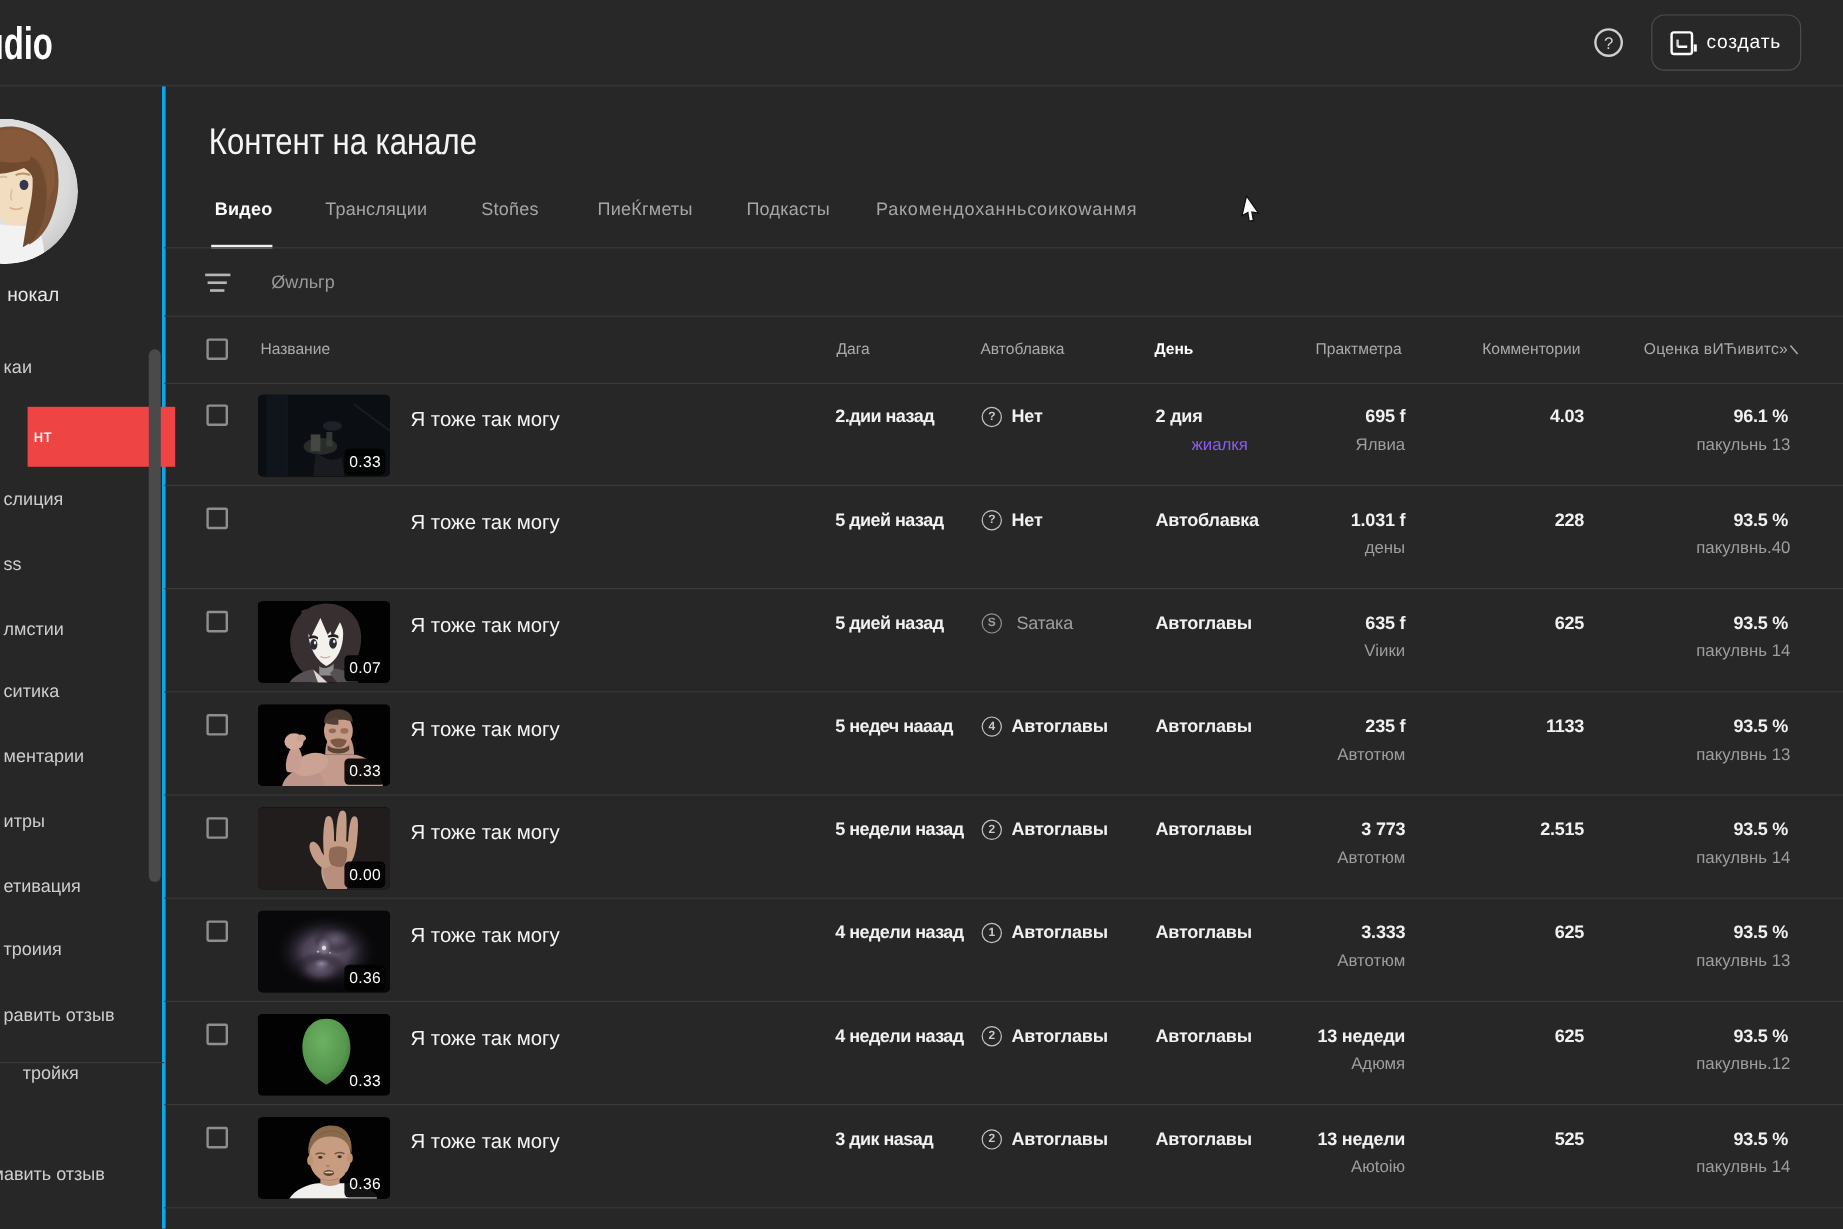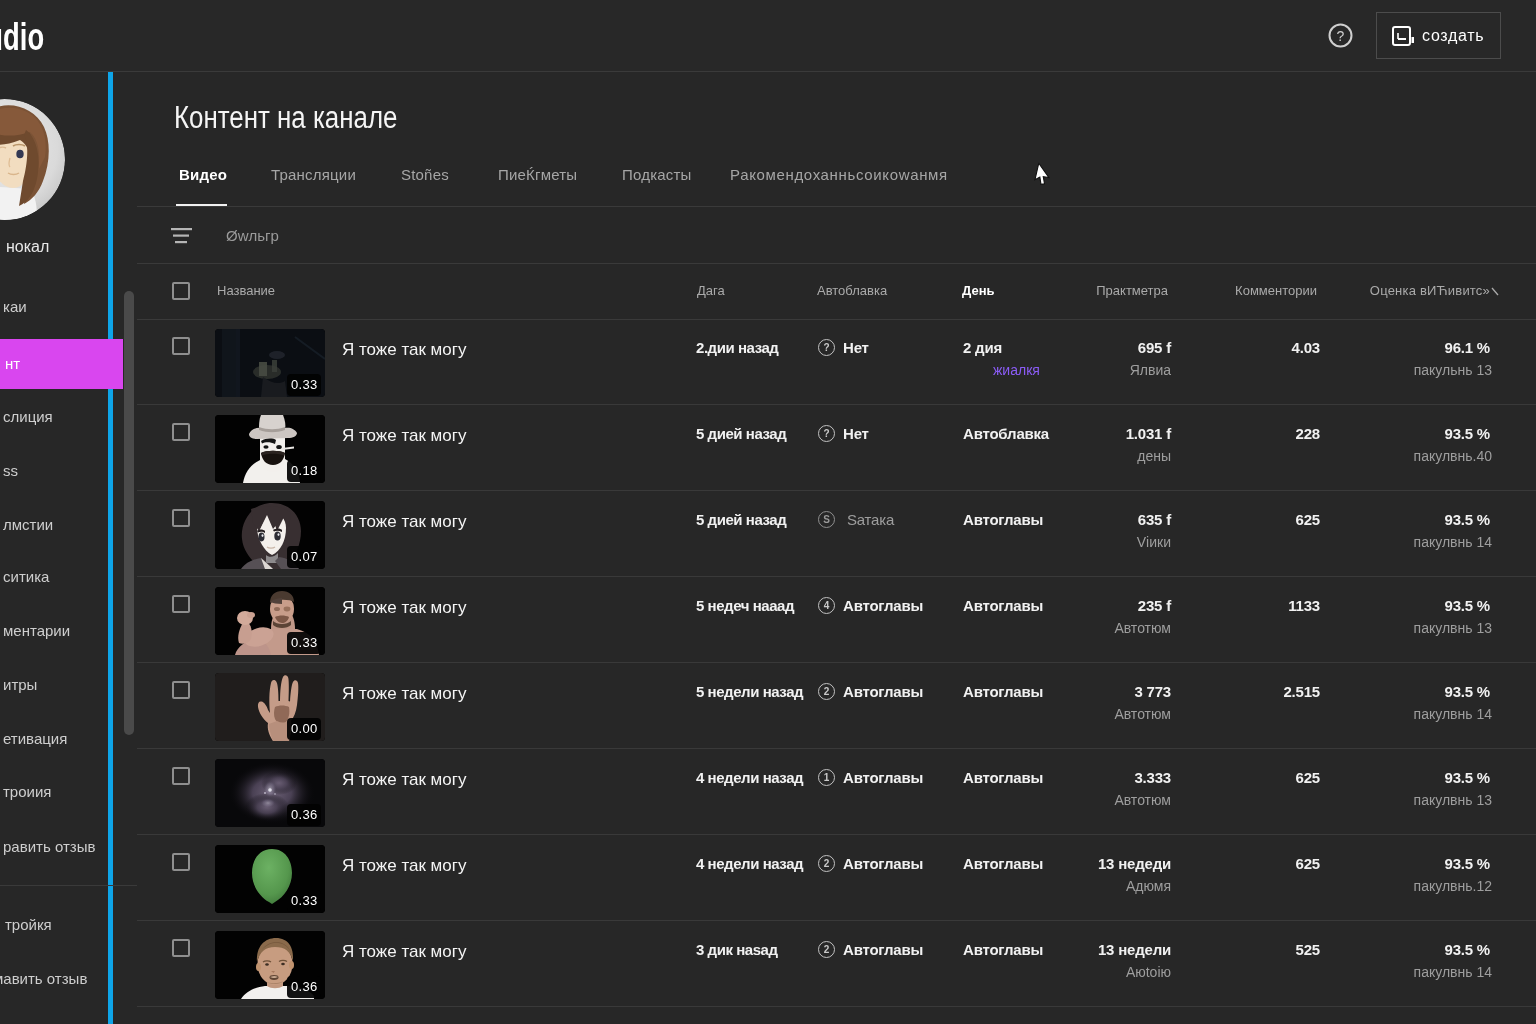--- a/index.html
+++ b/index.html
@@ -11,32 +11,32 @@
   
   #topbar { position:absolute; left:0; top:0; width:1536px; height:72px; background:#282828;
     border-bottom:1px solid #3a3a3a; }
   #logo { position:absolute; left:-41px; top:18px; color:#fff; font-size:38px; font-weight:bold;
     transform:scaleX(0.72); transform-origin:0 0; line-height:38px; }
   #searchbox { position:absolute; left:326px; top:11px; width:730px; height:47px;
     border:1px solid #4b4b4b; border-radius:6px; background:#242424; }
   #searchtxt { position:absolute; left:54px; top:15px; font-size:16px; color:#b0b0b0; }
   #helpbtn { position:absolute; left:1328px; top:23px; width:25px; height:25px; }
   #createbtn { position:absolute; left:1376px; top:12px; width:125px; height:47px;
-    border:1px solid #4c4c4c; border-radius:0; }
+    border:1px solid #4c4c4c; border-radius:11px; }
   #createtxt { position:absolute; left:45px; top:14px; font-size:16px; font-weight:500; color:#fff; letter-spacing:0.7px; }
 
   
-  #sidebar { position:absolute; left:0; top:72px; width:113px; height:952px;
-    border-right:5px solid #0ea5e9; }
+  #sidebar { position:absolute; left:0; top:72px; width:138px; height:952px;
+    border-right:3px solid #0ea5e9; }
   #avatar { position:absolute; left:-56px; top:27px; width:121px; height:121px; border-radius:50%;
     overflow:hidden; }
   #channelname { position:absolute; left:6px; top:166px; font-size:16px; color:#e8e8e8; }
   .sitem { position:absolute; left:0; width:123px; height:50px; color:#cecece; font-size:15px;
     line-height:50px; padding-left:3px; }
-  .sitem.sel { background:#d946ef; color:#fff; }
+  .sitem.sel { background:#ef4444; color:#fff;margin-left:23px; }
   #sscroll { position:absolute; left:124px; top:219px; width:10px; height:444px;
     background:#4a4a4a; border-radius:5px; }
   #ssep { position:absolute; left:0; top:813px; width:137px; border-top:1px solid #3a3a3a; }
 
   
   #main { position:absolute; left:137px; top:72px; width:1399px; height:952px; }
   #pagetitle { position:absolute; left:37px; top:28px; font-size:31px; font-weight:500; color:#f5f5f5; transform:scaleX(0.835); transform-origin:0 0; }
   .tab { position:absolute; top:94px; font-size:15px; color:#a6a6a6; letter-spacing:0.2px; }
   .tab.active { color:#fff; font-weight:bold; }
   #tabline { position:absolute; left:39px; top:132px; width:51px; height:3px; background:#f1f1f1; }
@@ -129,21 +129,21 @@
     <div class="sitem" style="top:320px">слиция</div>
     <div class="sitem" style="top:374px">ss</div>
     <div class="sitem" style="top:428px">лмстии</div>
     <div class="sitem" style="top:480px">ситика</div>
     <div class="sitem" style="top:534px">ментарии</div>
     <div class="sitem" style="top:588px">итры</div>
     <div class="sitem" style="top:642px">етивация</div>
     <div class="sitem" style="top:695px">троиия</div>
     <div class="sitem" style="top:750px">равить отзыв</div>
     <div id="ssep"></div>
-    <div class="sitem" style="top:828px;padding-left:5px">тройкя</div>
+    <div class="sitem" style="top:798px;padding-left:19px">тройкя</div>
     <div class="sitem" style="top:882px;padding-left:0;text-indent:-7px">мавить отзыв</div>
     <div id="sscroll"></div>
   </div>
 
   <div id="main">
     <div id="pagetitle">Контент на канале</div>
     <div class="tab active" style="left:42px">Видео</div>
     <div class="tab" style="left:134px">Трансляции</div>
     <div class="tab" style="left:264px">Stoñes</div>
     <div class="tab" style="left:361px">ПиеЌгметы</div>
@@ -198,34 +198,20 @@
   <div class="c3b">жиалкя</div>
   <div class="c4">695 f</div>
   <div class="c4b">Ялвиа</div>
   <div class="c5">4.03</div>
   <div class="c6">96.1 %</div>
   <div class="c6b">пакульнь 13</div>
 </div>
 <div class="row" style="top:333px">
   <div class="rborder"></div>
   <div class="cb" style="top:18px"></div>
-  <div class="thumb"><svg width="110" height="68" viewBox="0 0 110 68">
-              <rect width="110" height="68" fill="#020202"></rect>
-              <path d="M28 68 C30 56 38 47 48 44 L70 44 C78 48 84 56 85 68 Z" fill="#f2f0ed"></path>
-              <path d="M45 15 L45 44 C45 52 50 57 58 57 C65 57 70 52 70 44 L70 15 Z" fill="#f2efec"></path>
-              <path d="M34 19 C36 14 42 12 47 13 L70 13 C75 12 80 14 82 18 C82 21 78 23 73 23 L42 24 C37 24 34 22 34 19 Z" fill="#ccc6c2"></path>
-              <path d="M46 0 L68 0 C70 5 71 10 70 15 C62 18 52 18 44 15 C44 10 44 4 46 0 Z" fill="#d7d2ce"></path>
-              <path d="M44 12 C52 15 62 15 70 12 L70 15 C62 18 52 18 44 15 Z" fill="#a59e99"></path>
-              <path d="M46 26 C51 23 58 23 61 25 L60 29 C55 26.5 50 27 47 28.5 Z" fill="#141414"></path>
-              <ellipse cx="51" cy="32" rx="2.6" ry="1.7" fill="#101010"></ellipse>
-              <ellipse cx="64" cy="32" rx="2.8" ry="2" fill="#151515"></ellipse>
-              <path d="M67 33 L79 31.5 L79 33.5 L67 35 Z" fill="#eae7e4"></path>
-              <path d="M46 38 C51 35 65 35 70 38 C69 45 65 50 58 50 C51 50 47 45 46 38 Z" fill="#17110e"></path>
-              <path d="M46 38 C51 35 65 35 70 38 L69 40.5 C64 38 52 38 47 40.5 Z" fill="#2b2320"></path>
-            </svg><div class="dur">0.18</div></div>
   <div class="title">Я тоже так могу</div>
   <div class="c1">5 дией назад</div>
   <div class="vicon">?</div>
   <div class="c2">Нет</div>
   <div class="c3">Автоблавка</div>
   <div class="c4">1.031 f</div>
   <div class="c4b">дены</div>
   <div class="c5">228</div>
   <div class="c6">93.5 %</div>
   <div class="c6b">пакулвнь.40</div>

